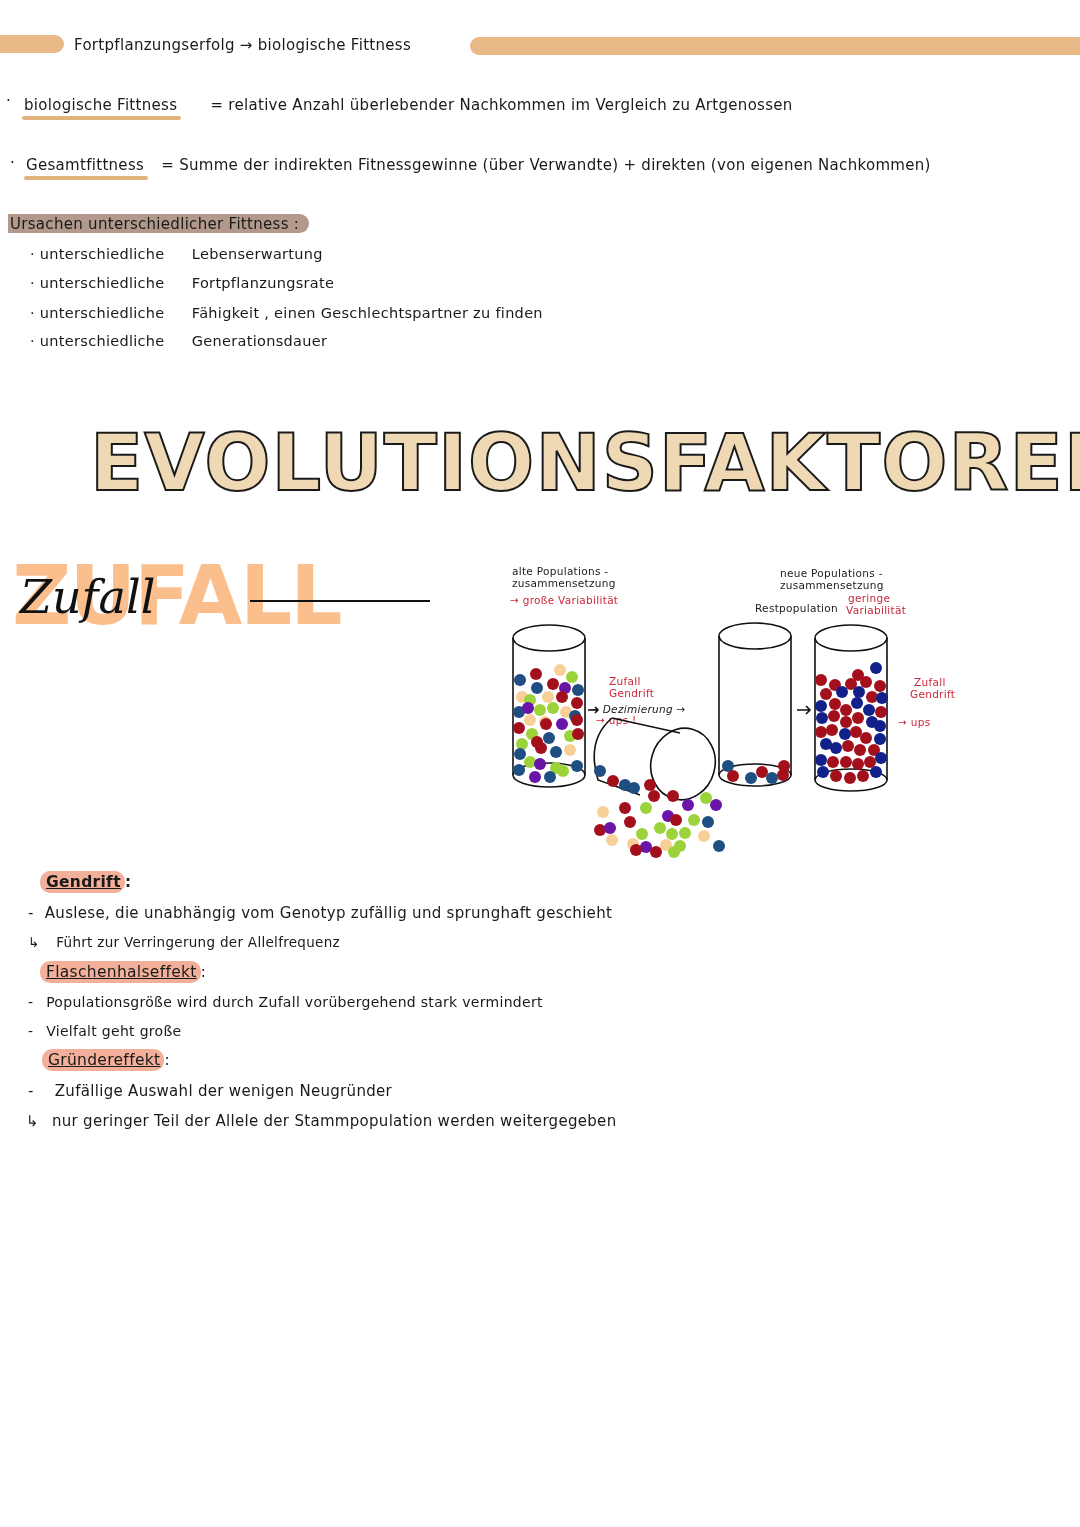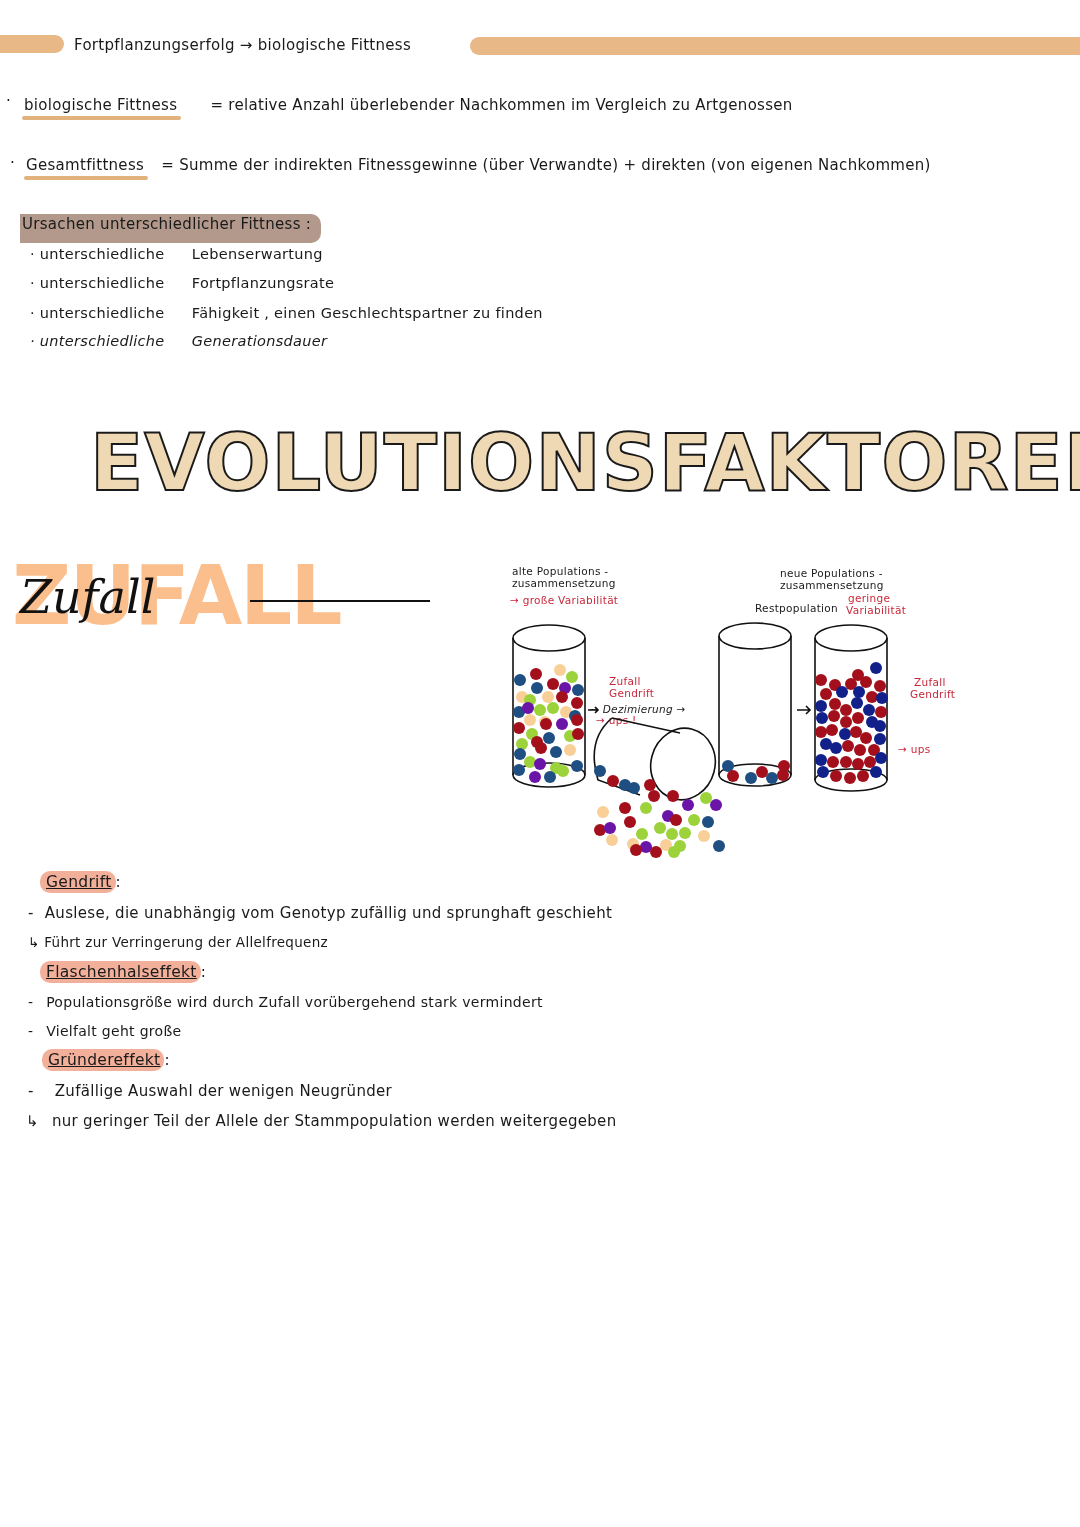--- a/index.html
+++ b/index.html
@@ -14,21 +14,21 @@
   .header-title { left:74px; top:36px; font-size:15px; }
 
   
   .bullet { font-size:15px; }
   .def-row { font-size:15px; }
   .term { position:relative; display:inline-block; }
   .term::after { content:""; position:absolute; left:-2px; right:-4px; bottom:-6px; height:4px;
                  background:#e2b27c; border-radius:3px; }
 
   
-  .causes-title { left:20px; top:214px; font-size:15px; padding:1px 10px 10px 2px;
+  .causes-title { left:8px; top:214px; font-size:15px; padding:1px 10px 0 2px;
                   background:#b2998c; border-radius:0 10px 10px 0; }
   .cause { font-size:14.5px; }
   .cause .a { display:inline-block; width:152px; }
 
   
   .big-title { left:90px; top:418px; font-size:78px; font-weight:bold; letter-spacing:1px;
                color:#efd9b4; -webkit-text-stroke:2px #1a1a1a; font-family:"DejaVu Sans", sans-serif; }
   .zufall-bg { left:12px; top:548px; font-size:82px; font-weight:bold; color:#fbbf8e;
                font-family:"DejaVu Sans", sans-serif; letter-spacing:-2px; }
   .zufall-script { left:20px; top:570px; font-size:46px; font-style:italic; color:#111;
@@ -67,21 +67,21 @@
 <div class="abs hand causes-title">Ursachen unterschiedlicher Fittness :</div>
 <div class="abs hand cause" style="left:30px;top:246px;">
   <span>· </span><span class="a">unterschiedliche</span><span>Lebenserwartung</span>
 </div>
 <div class="abs hand cause" style="left:30px;top:275px;">
   <span>· </span><span class="a">unterschiedliche</span><span>Fortpflanzungsrate</span>
 </div>
 <div class="abs hand cause" style="left:30px;top:305px;">
   <span>· </span><span class="a">unterschiedliche</span><span>Fähigkeit , einen Geschlechtspartner zu finden</span>
 </div>
-<div class="abs hand cause" style="left:30px;top:333px;font-style:italic;">
+<div class="abs hand cause" style="left:30px;top:333px;">
   <span>· </span><span class="a">unterschiedliche</span><span>Generationsdauer</span>
 </div>
 
 <div class="abs big-title">EVOLUTIONSFAKTOREN</div>
 
 <div class="abs zufall-bg">ZUFALL</div>
 <div class="abs zufall-script">Zufall</div>
 <div class="abs zufall-line"></div>
 
 <div class="abs hand d-small" style="left:512px;top:565px;">
@@ -104,21 +104,21 @@
   <div>Zufall</div>
   <div>Gendrift</div>
 </div>
 <div class="abs hand d-small" style="left:590px;top:703px;font-style:italic;">→ Dezimierung →</div>
 <div class="abs hand d-small red" style="left:596px;top:714px;">→ ups !</div>
 
 <div class="abs hand d-small red" style="left:910px;top:676px;">
   <div style="padding-left:4px;">Zufall</div>
   <div>Gendrift</div>
 </div>
-<div class="abs hand d-small red" style="left:898px;top:716px;margin-top:27px;">→ ups</div>
+<div class="abs hand d-small red" style="left:898px;top:716px;">→ ups</div>
 
 <svg class="abs" style="left:500px;top:615px;" width="420" height="250" viewBox="500 615 420 250">
   <g fill="none" stroke="#111" stroke-width="1.6">
 
     <ellipse cx="549" cy="638" rx="36" ry="13"></ellipse>
     <line x1="513" y1="638" x2="513" y2="775"></line>
     <line x1="585" y1="638" x2="585" y2="775"></line>
     <ellipse cx="549" cy="775" rx="36" ry="12"></ellipse>
 
     <ellipse cx="755" cy="636" rx="36" ry="13"></ellipse>
@@ -275,30 +275,30 @@
       <circle cx="646" cy="847" r="6" fill="#6a14a8"></circle>
     <circle cx="666" cy="845" r="6" fill="#f9cf98"></circle>
       <circle cx="680" cy="846" r="6" fill="#9cd23a"></circle>
     <circle cx="719" cy="846" r="6" fill="#1f4f82"></circle>
       <circle cx="636" cy="850" r="6" fill="#a3101c"></circle>
     <circle cx="656" cy="852" r="6" fill="#a3101c"></circle>
       <circle cx="674" cy="852" r="6" fill="#9cd23a"></circle>
   </g>
 </svg>
 
-<div class="abs hand" style="left:40px;top:872px;">
+<div class="abs hand" style="left:40px;top:872px;font-weight:bold;">
   <span class="sec-head">Gendrift</span><span class="sec-colon">:</span>
 </div>
 <div class="abs hand note" style="left:28px;top:904px;">
   <span>-</span>
   <span style="margin-left:6px;">Auslese, die unabhängig vom Genotyp zufällig und sprunghaft geschieht</span>
 </div>
 <div class="abs hand note" style="left:28px;top:934px;font-size:13.5px;">
   <span>↳</span>
-  <span style="margin-left:0;">Führt zur Verringerung der Allelfrequenz</span>
+  <span style="margin-left:12px;">Führt zur Verringerung der Allelfrequenz</span>
 </div>
 
 <div class="abs hand" style="left:40px;top:962px;">
   <span class="sec-head">Flaschenhalseffekt</span><span class="sec-colon">:</span>
 </div>
 <div class="abs hand note" style="left:28px;top:994px;font-size:14px;">
   <span>-</span>
   <span style="margin-left:8px;">Populationsgröße wird durch Zufall vorübergehend stark vermindert</span>
 </div>
 <div class="abs hand note" style="left:28px;top:1023px;font-size:14px;">

